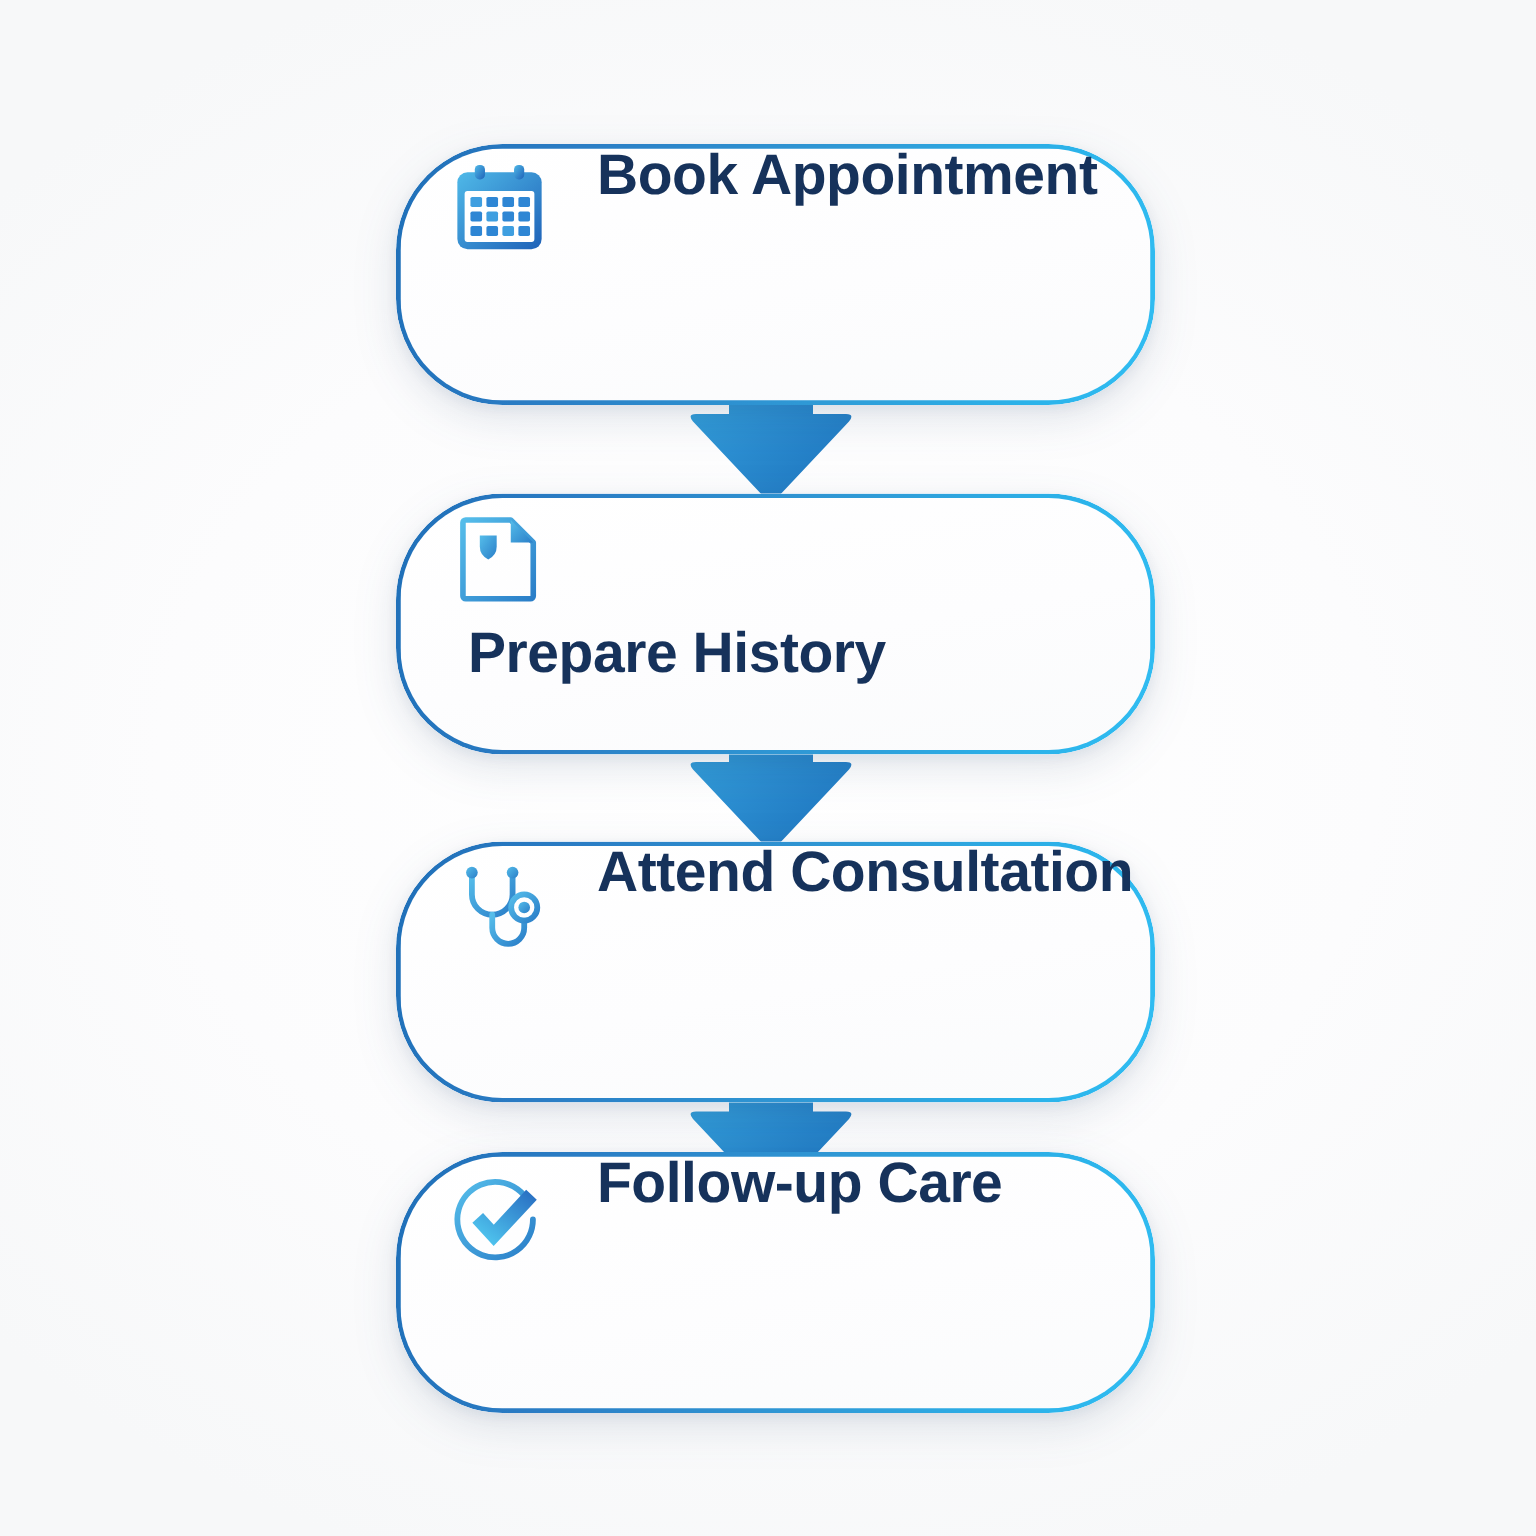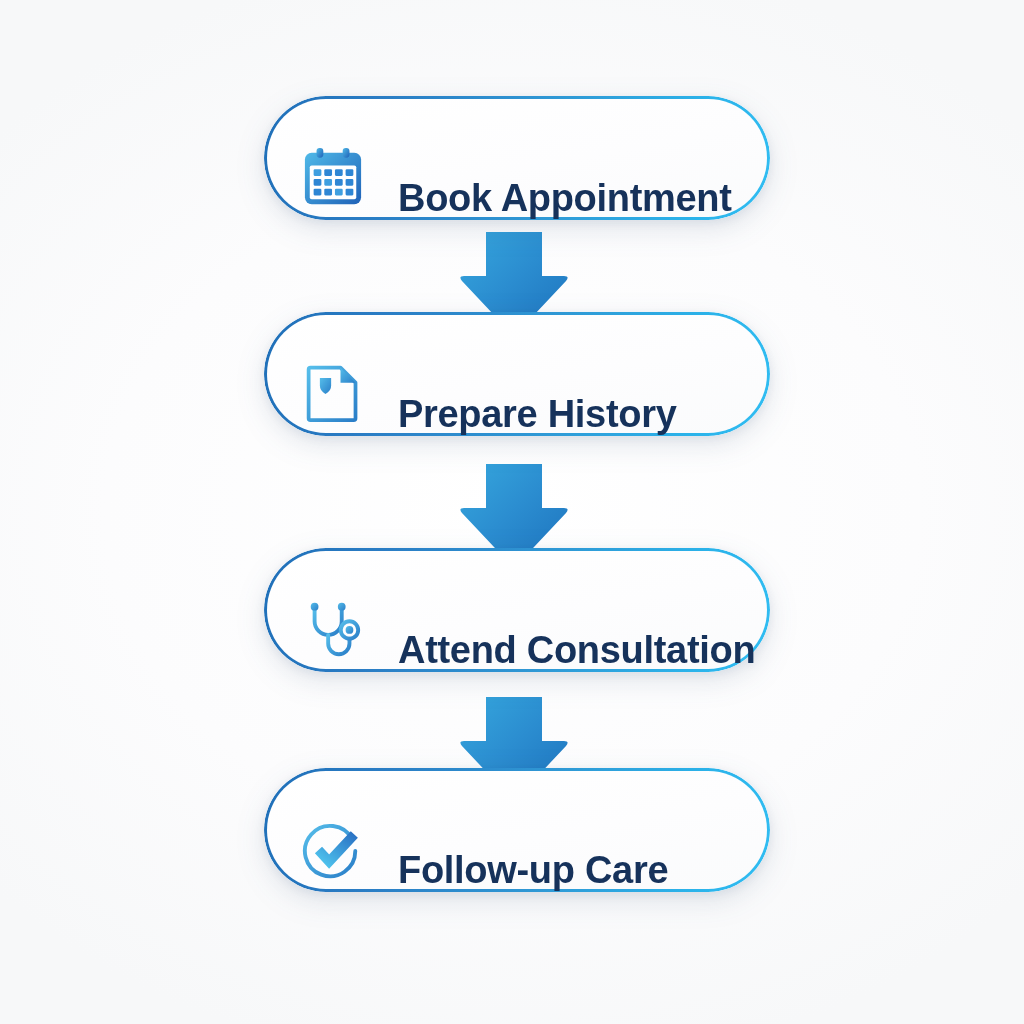--- a/index.html
+++ b/index.html
@@ -21,26 +21,26 @@
     height: 1024px;
     background:
       radial-gradient(ellipse 700px 560px at 512px 512px, #ffffff 0%, #fcfcfd 58%, #f7f8f9 100%);
   }
 
   
   .node {
     position: absolute;
     left: 264px;
     width: 506px;
-    height: 124px;
+    height: 174px;
     box-sizing: border-box;
     border-radius: 71px;
     background: linear-gradient(170deg, #ffffff 0%, #fdfdfe 55%, #fafbfc 100%);
     display: flex;
-    align-items: flex-end;
+    align-items: flex-start;
     padding-left: 26px;
     filter: drop-shadow(0 9px 14px rgba(40, 70, 110, 0.13))
             drop-shadow(0 2px 4px rgba(40, 70, 110, 0.07));
     z-index: 3;
   }
   
   .node::before {
     content: "";
     position: absolute;
     inset: 0;
@@ -72,22 +72,22 @@
     margin-left: 22px;
     font-size: 38px;
     font-weight: bold;
     letter-spacing: -0.3px;
     color: #16325b;
     white-space: nowrap;
   }
 
   
   #node-0 { top: 96px; }
-  #node-1 { top: 312px; }
-  #node-2 { top: 548px; }
+  #node-1 { top: 329px; flex-direction: column; }
+  #node-2 { top: 561px; }
   #node-3 { top: 768px; }
 
   
   .arrow {
     position: absolute;
     left: 458px;
     width: 112px;
     height: 104px;
     z-index: 1;
   }

